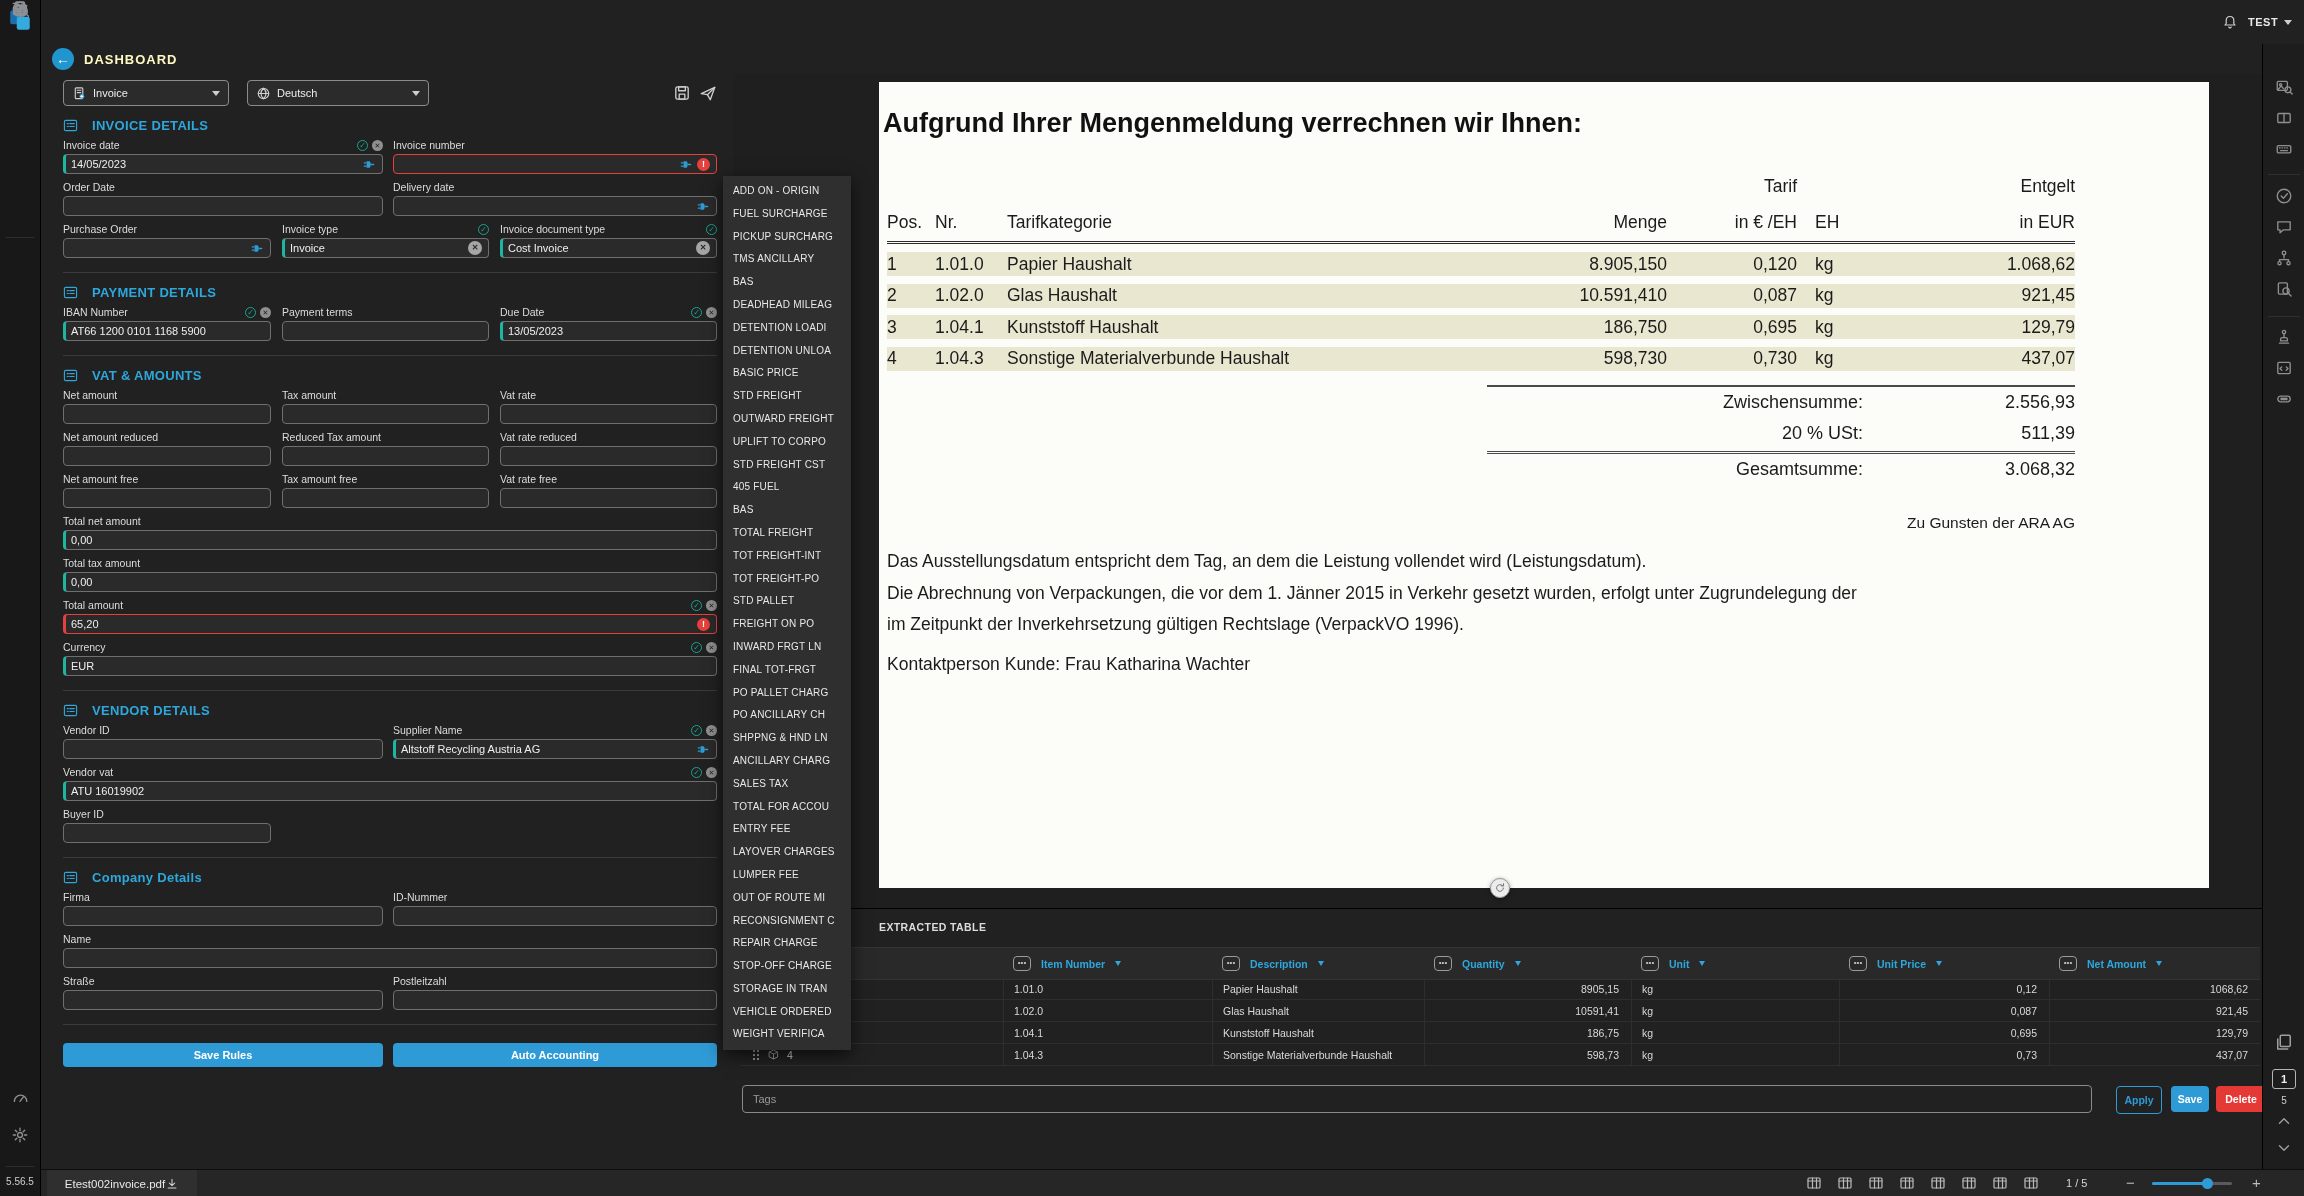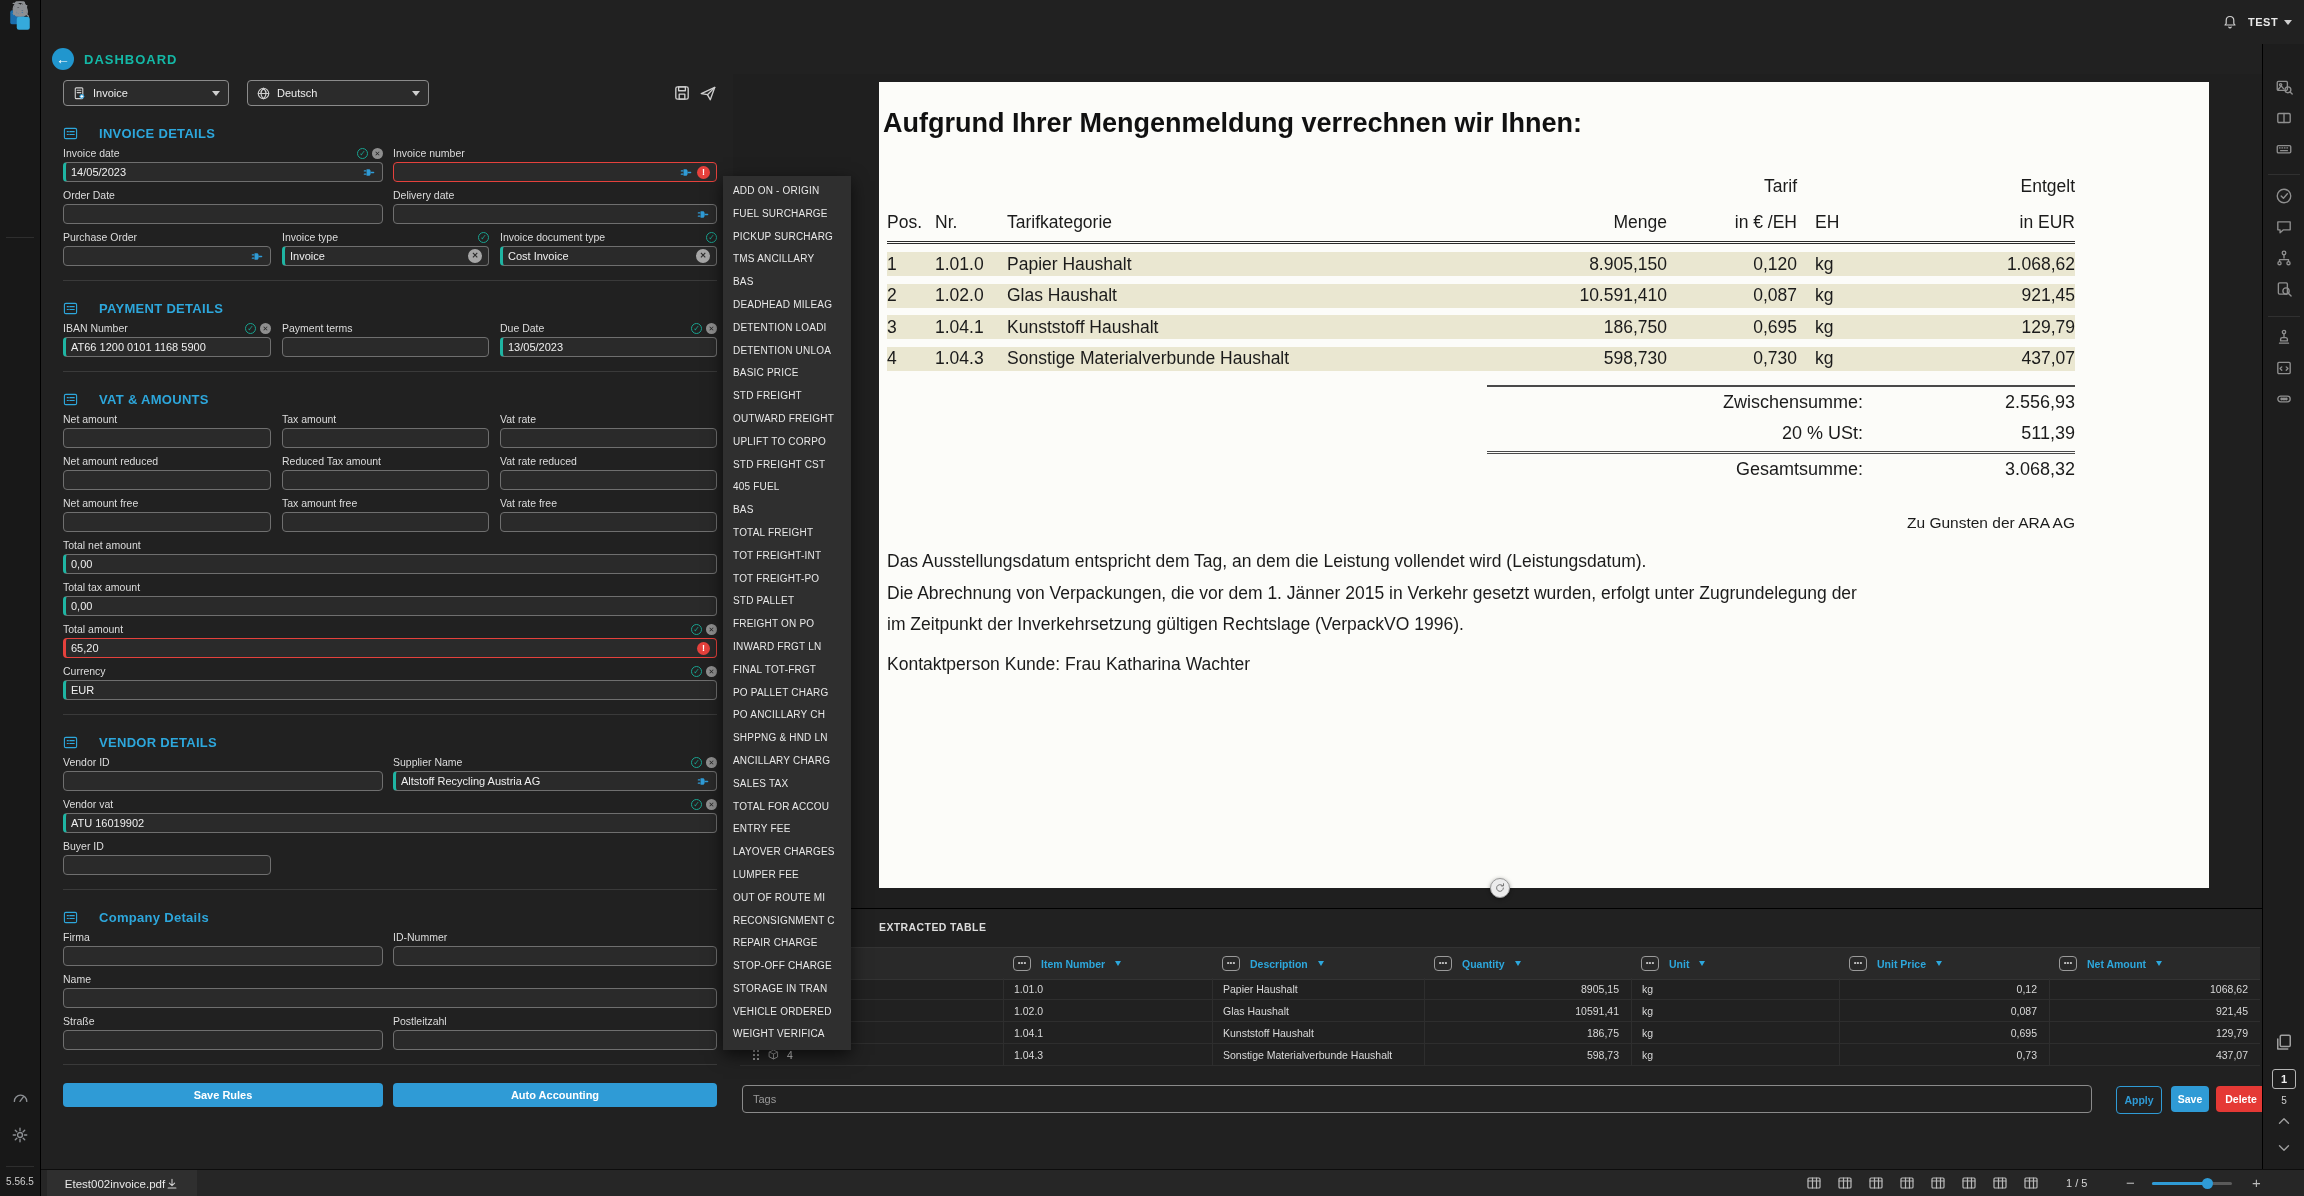--- a/index.html
+++ b/index.html
@@ -17,32 +17,32 @@
 
   
   #topbar{position:absolute;left:40px;top:0;width:2264px;height:44px;background:#212121;border-bottom:1px solid #1a1a1a}
   #bell{position:absolute;left:2182px;top:14px;width:16px;height:16px;color:#cfcfcf}
   #user{position:absolute;left:2208px;top:16px;font-size:11px;font-weight:bold;letter-spacing:.5px;color:#e8e8e8;display:flex;align-items:center;gap:6px}
   .caret{width:0;height:0;border-left:4px solid transparent;border-right:4px solid transparent;border-top:5px solid #cfcfcf}
   #headerrow{position:absolute;left:40px;top:44px;width:2264px;height:30px;background:#212121;border-bottom:1px solid #2d2d2d}
   #backbtn{position:absolute;left:12px;top:4px;width:22px;height:22px;border-radius:50%;background:#2196ce;color:#fff;
            display:flex;align-items:center;justify-content:center;font-size:14px;line-height:1}
   #backbtn::before{content:"←"}
-  #pagetitle{position:absolute;left:44px;top:8px;font-size:13px;font-weight:bold;letter-spacing:1px;color:#14b8a6}
+  #pagetitle{position:absolute;left:44px;top:8px;font-size:13px;font-weight:bold;letter-spacing:1px;color:#fef9c3}
 
   
   #formpanel{position:absolute;left:40px;top:74px;width:693px;height:1095px;background:#212121;border-right:1px solid #141414;overflow:hidden}
   #forminner{margin:6px 16px 0 23px;width:654px}
   .selrow{display:flex;align-items:center;gap:18px;margin-bottom:9px}
   .select{display:flex;align-items:center;gap:6px;height:26px;border:1px solid #8b8b8b;border-radius:4px;background:#2b2b2b;
           padding:0 8px;font-size:11px;color:#eee;box-sizing:border-box}
   .select .caret{margin-left:auto}
   .topicons{margin-left:auto;display:flex;gap:8px;color:#cfcfcf}
   .topicons .ico{width:18px;height:18px}
-  .sechead{display:flex;align-items:center;gap:21px;margin:20px 0 5px}
+  .sechead{display:flex;align-items:center;gap:14px;margin:12px 0 5px}
   .sechead .ico{width:15px;height:15px;color:#2da7dc}
   .sechead span{font-size:13px;font-weight:bold;letter-spacing:.3px;color:#2da7dc}
   hr.sep{border:0;border-top:1px solid #3a3a3a;margin:14px 0 11px}
   .frow{display:flex;gap:11px;margin-bottom:6px}
   .frow.g10{gap:10px}
   .fld .lbl{display:flex;align-items:center;font-size:10.5px;color:#dcdcdc;height:14px;margin-bottom:2px}
   .sticons{margin-left:auto;display:flex;gap:4px;align-items:center}
   .ck,.xk,.clr,.errb{display:inline-block;border-radius:50%;text-align:center;box-sizing:border-box}
   .ck{width:11px;height:11px;border:1px solid #19a390;color:#19a390;font-size:8px;line-height:9px}
   .ck::before{content:"✓"}

